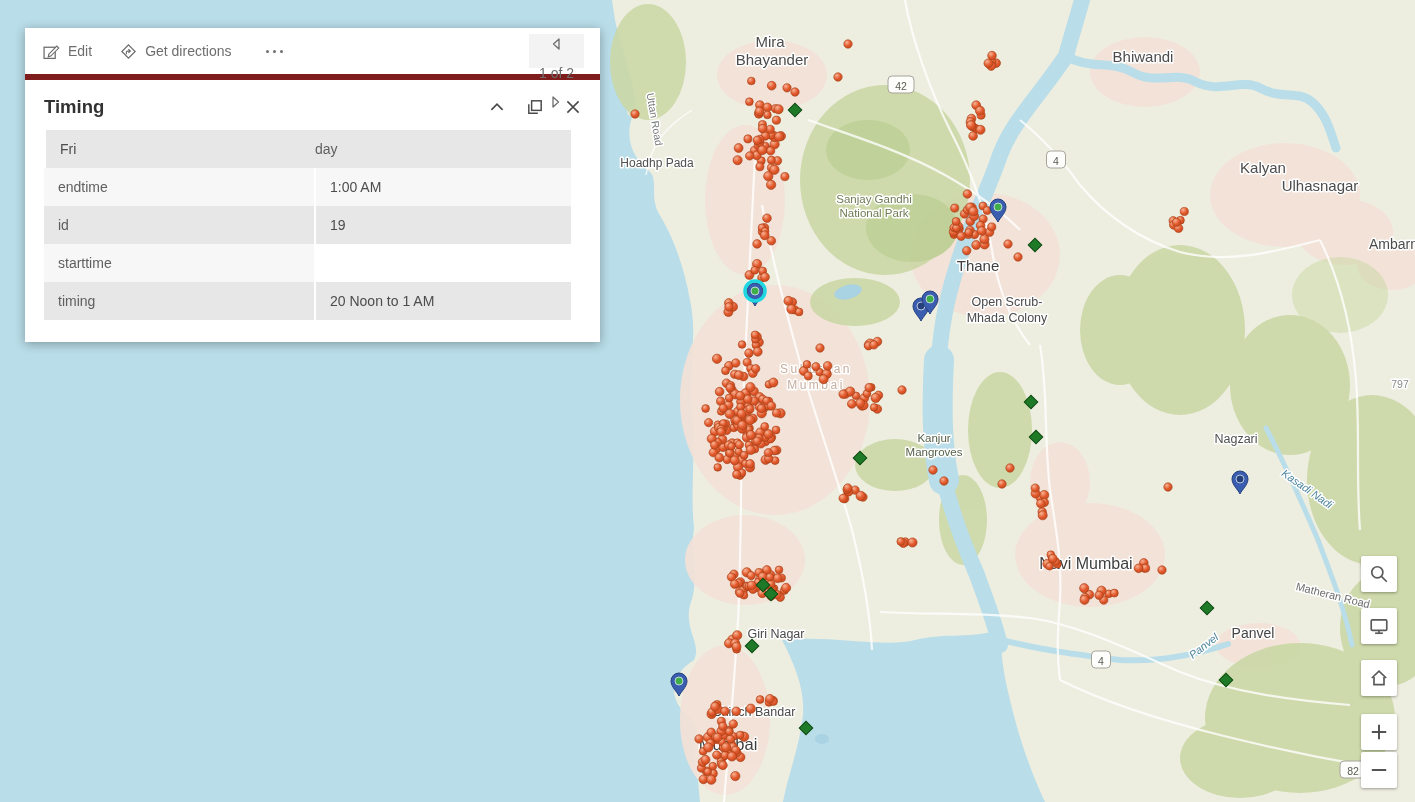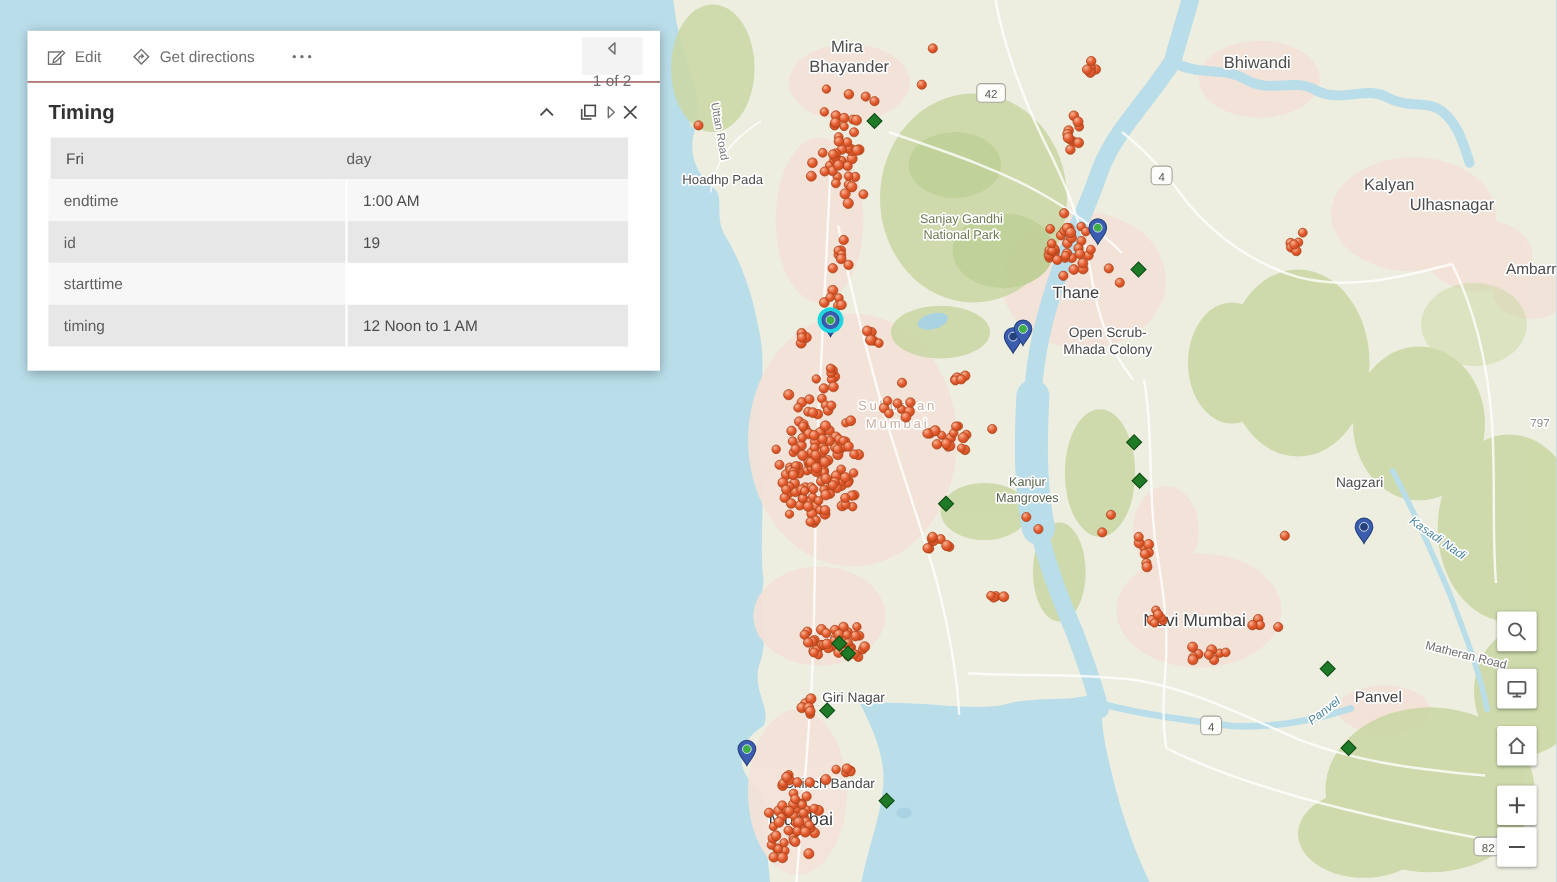--- a/index.html
+++ b/index.html
@@ -3,21 +3,21 @@
 <meta charset="utf-8">
 <style>
   html,body{margin:0;padding:0;background:#b9dde9;font-family:"Liberation Sans",sans-serif;}
   .stage{position:relative;width:1415px;height:802px;overflow:hidden;background:#b9dde9;}
   .stage svg.mapsvg{position:absolute;left:0;top:0;}
 
   
   .popup{position:absolute;left:25px;top:28px;width:575px;background:#ffffff;
          box-shadow:0 2px 10px rgba(0,0,0,.32);}
   .toolbar{height:46px;display:flex;align-items:center;padding:0 16px 0 18px;
-           border-bottom:1px solid #7f1d1d;color:#6e6e6e;font-size:14px;}
+           border-bottom:6px solid #7f1d1d;color:#6e6e6e;font-size:14px;}
   .tbtn{display:flex;align-items:center;gap:8px;margin-right:28px;cursor:pointer;white-space:nowrap;}
   .tbtn svg{flex:0 0 auto;}
   .more-dots{display:flex;gap:4px;margin-right:10px;cursor:pointer;padding:6px;}
   .more-dots i{width:3px;height:3px;border-radius:50%;background:#6e6e6e;display:block;}
   .pager{margin-left:auto;background:#f3f3f3;height:34px;display:flex;align-items:center;
          gap:11px;padding:0 10px;color:#6e6e6e;flex-direction:column;}
   .pager .pbtn{display:flex;align-items:center;cursor:pointer;padding:2px;}
   .phead{display:flex;align-items:center;padding:16px 18px 10px 19px;}
   .ptitle{flex:1;font-size:18.5px;font-weight:700;color:#323232;}
   .hicons{display:flex;align-items:center;gap:20px;}
@@ -771,18 +771,18 @@
       </div>
       <div class="prow">
         <div class="pcell cname">id</div>
         <div class="pcell cval">19</div>
       </div>
       <div class="prow">
         <div class="pcell cname">starttime</div>
       </div>
       <div class="prow">
         <div class="pcell cname">timing</div>
-        <div class="pcell cval">12 Noon to 1 AM</div>
+        <div class="pcell cval">20 Noon to 1 AM</div>
       </div>
     </div>
   </div>
 
 </div>
 
 </body></html>

